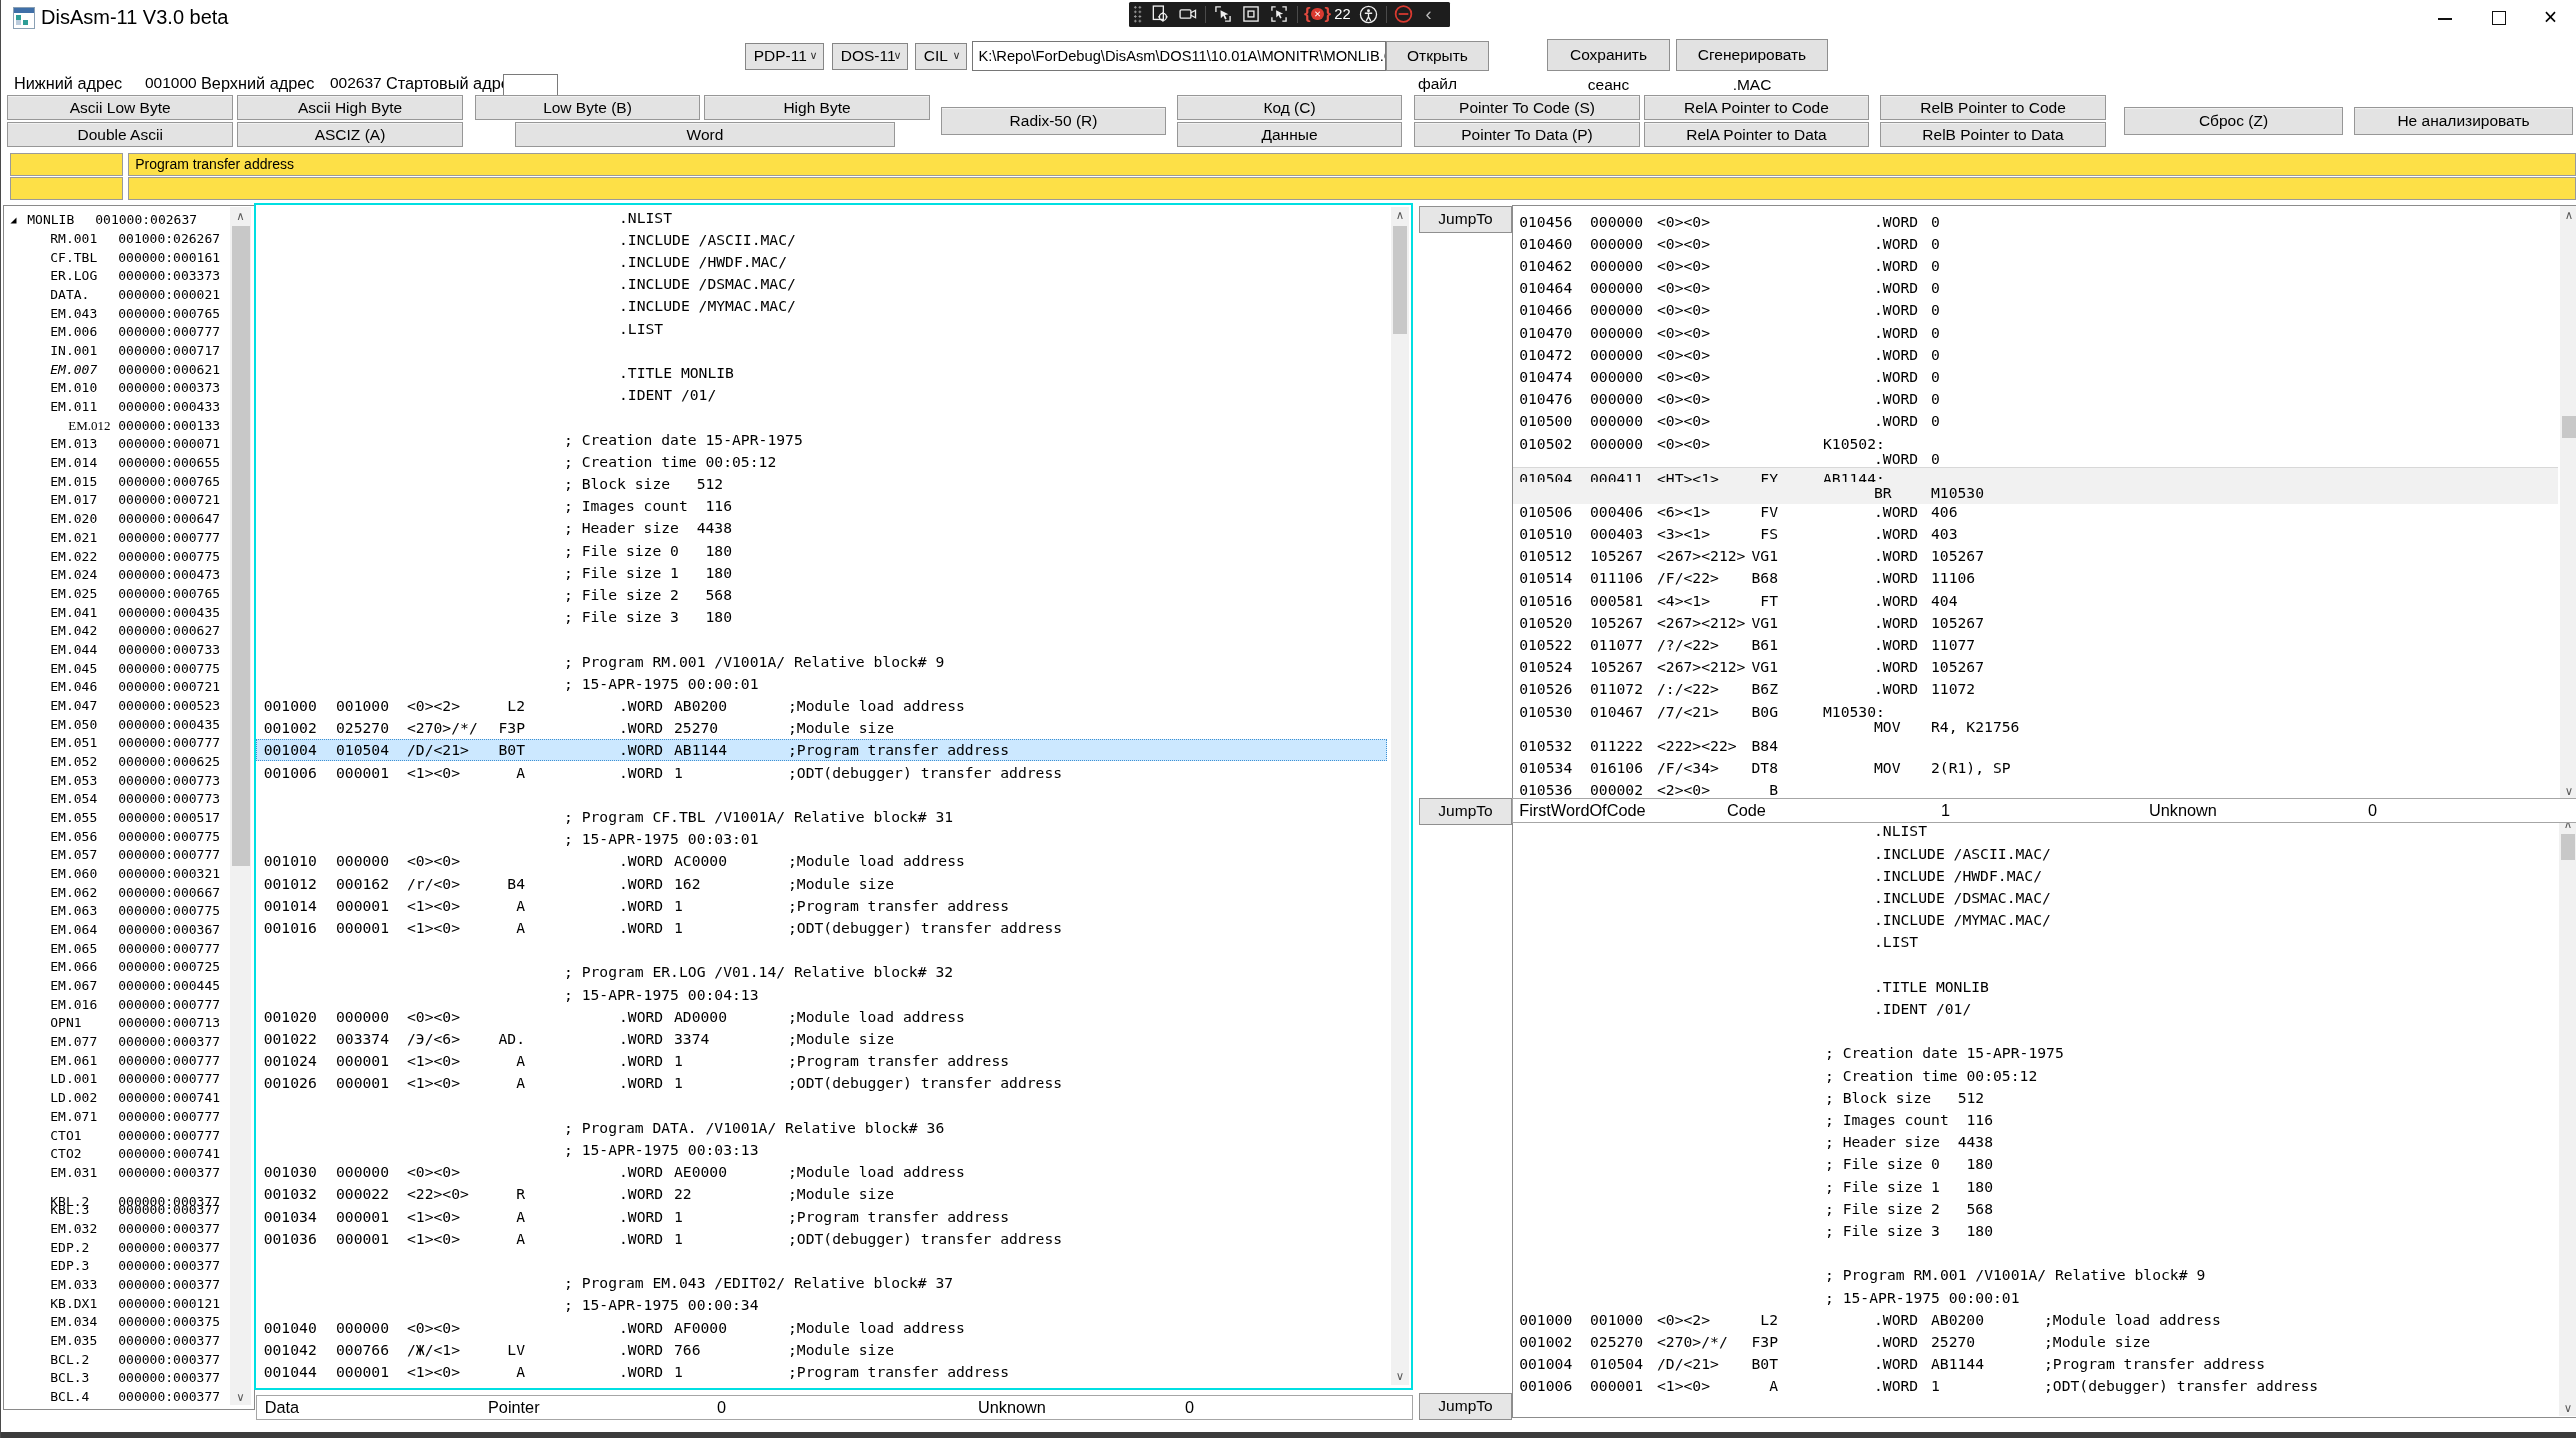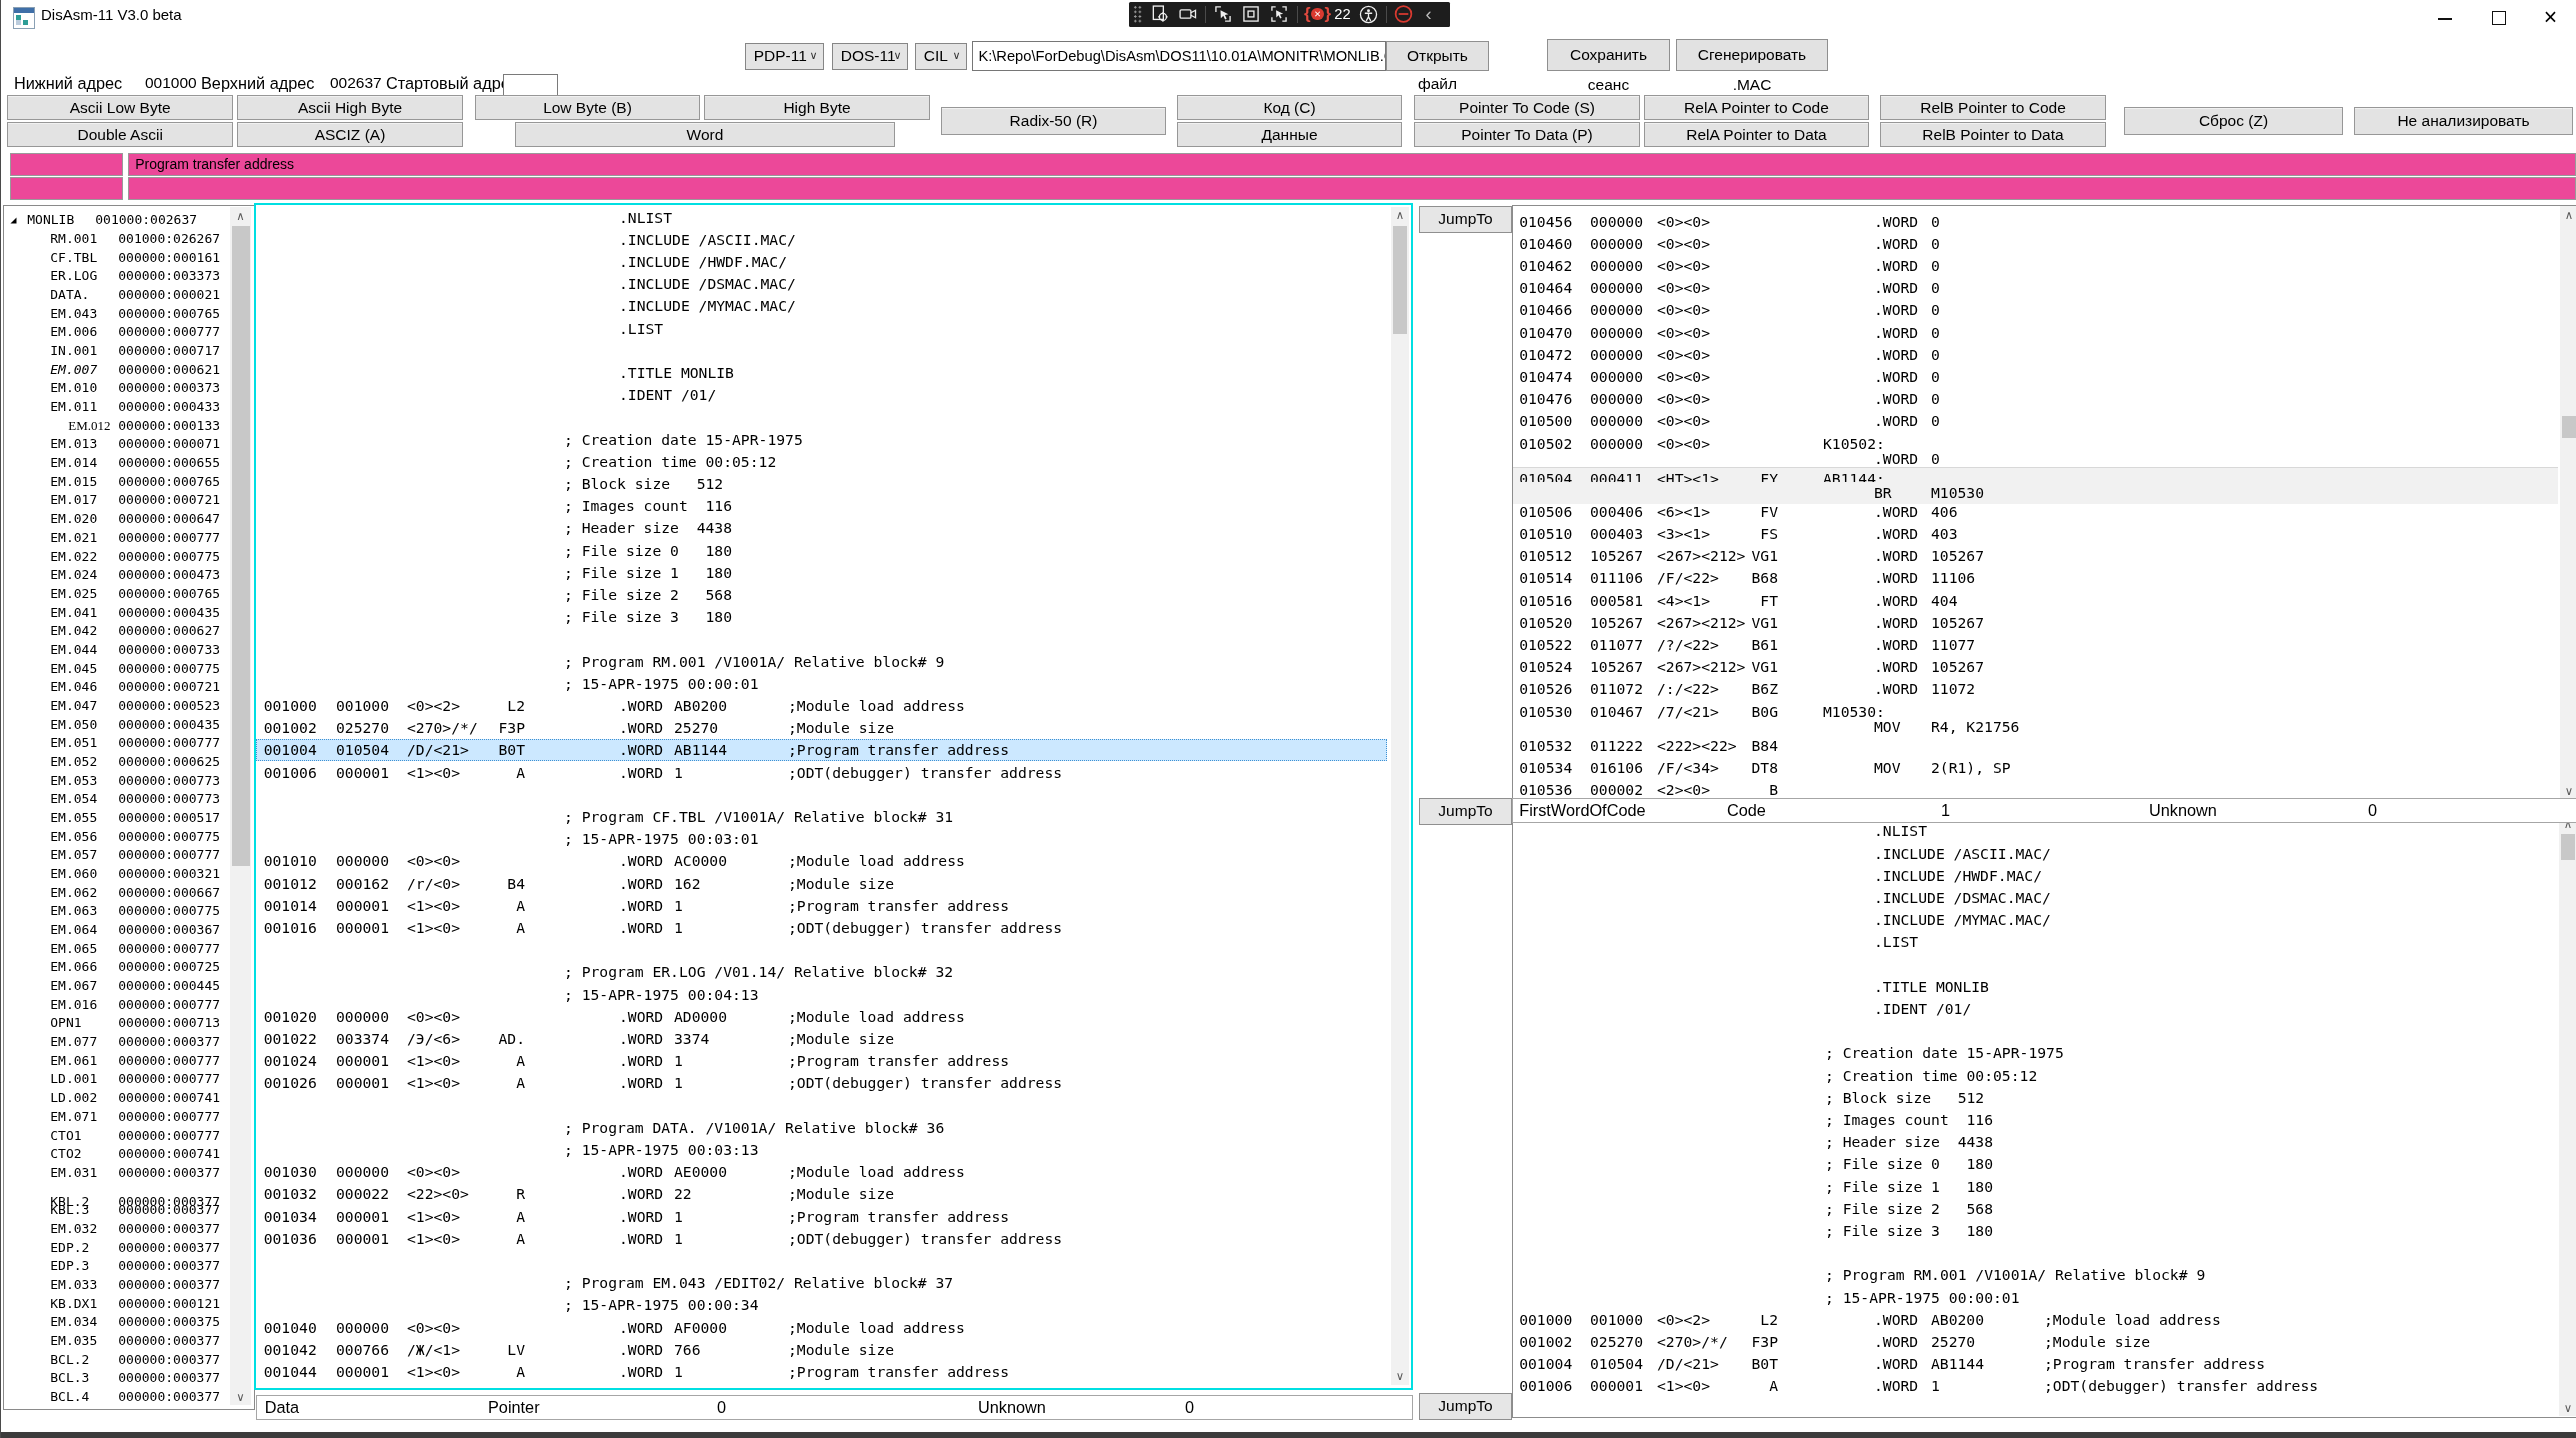--- a/index.html
+++ b/index.html
@@ -4,21 +4,21 @@
 <style>
   html,body{margin:0;padding:0;background:#fff;width:2576px;height:1438px;overflow:hidden;
     font-family:"Liberation Sans",sans-serif;position:relative;color:#000;}
   #app{position:absolute;inset:0;background:#fff;border-left:1.5px solid #4a4a4a;}
   
   #titlebar{position:absolute;left:0;top:0;width:100%;height:35px;background:#fff;}
   #app-icon{position:absolute;left:12.4px;top:7px;width:20px;height:20px;border:0.8px solid #8aa0b4;background:#fff;}
   #app-icon .bar{position:absolute;left:0;top:0;width:100%;height:4.6px;background:#3f6fa8;}
   #app-icon .c1,#app-icon .c2,#app-icon .c3{position:absolute;width:5.4px;height:4.6px;background:#2e9d96;}
   #app-icon .c1{left:1.5px;top:7px}#app-icon .c2{left:8.5px;top:12.4px}#app-icon .c3{left:1.5px;top:12.4px;background:#bcd;}
-  #window-title{position:absolute;left:40px;top:6.2px;font-size:15px;}
+  #window-title{position:absolute;left:40px;top:6.2px;font-size:20px;}
   .wbtn{position:absolute;top:0;width:53px;height:35px;text-align:center;}
   .wbtn .ln{position:absolute;left:19.4px;top:18px;width:14px;height:1.5px;background:#111;}
   .wbtn .bx{position:absolute;left:20px;top:11px;width:11.6px;height:11.6px;border:1.2px solid #111;}
   .wbtn .x{font-size:23px;line-height:35px;font-weight:300;}
   
   #cap-toolbar{position:absolute;left:1128px;top:1.5px;width:321px;height:25px;background:#1d1d1d;border-radius:1.5px;
     display:flex;align-items:center;color:#eee;}
   #cap-toolbar .ic{width:21px;height:20px;margin-left:7px;display:flex;align-items:center;justify-content:center;flex:none;}
   #cap-toolbar svg{display:block}
   .capsep{width:0.8px;height:17px;background:#4b4b4b;margin-left:7px;flex:none;}
@@ -38,21 +38,21 @@
   #path-input{position:absolute;left:971px;top:41px;width:407px;height:28px;border:0.8px solid #767676;background:#fff;
     font-size:14.7px;line-height:28px;padding-left:5.4px;white-space:nowrap;overflow:hidden;}
   
   .addr-lbl{position:absolute;top:74px;font-size:16.3px;}
   .addr-val{position:absolute;top:74px;font-size:15.5px;}
   #start-input{position:absolute;left:502px;top:74px;width:53px;height:20px;border:0.8px solid #7a7a7a;background:#fff;}
   
   .gbtn{position:absolute;background:#e3e3e3;border:0.8px solid #979797;box-shadow:inset 0 0.8px 0 #f6f6f6;
     font-size:15.5px;display:flex;align-items:center;justify-content:center;}
   
-  .cfield{position:absolute;background:#ec4899;border:0.8px solid #9a9a9a;font-size:14px;line-height:21px;padding-left:6.2px;}
+  .cfield{position:absolute;background:#fde047;border:0.8px solid #9a9a9a;font-size:14px;line-height:21px;padding-left:6.2px;}
   
   #tree-panel{position:absolute;left:2.3px;top:205px;width:250px;height:1203px;border:0.8px solid #8a8a8a;background:#fff;overflow:hidden;}
   .trow{position:absolute;left:0;width:100%;height:18.6px;font-family:"DejaVu Sans Mono",monospace;font-size:13px;line-height:18.6px;}
   .trow span{position:absolute;white-space:pre;}
   
   #center-panel{position:absolute;left:253px;top:203px;width:1155px;height:1183px;border:2.3px solid #00dfe2;background:#fff;overflow:hidden;}
   #right-top-panel{position:absolute;left:1511px;top:205px;width:1065px;height:593px;border-top:0.8px solid #8c8c8c;
     border-left:0.8px solid #8c8c8c;background:#fff;overflow:hidden;}
   #right-bottom-panel{position:absolute;left:1511px;top:814px;width:1065px;height:602px;border:0.8px solid #8c8c8c;border-right:none;background:#fff;overflow:hidden;}
   .lline{position:absolute;left:0;height:22px;font-family:"DejaVu Sans Mono",monospace;font-size:14.7px;line-height:22px;}

